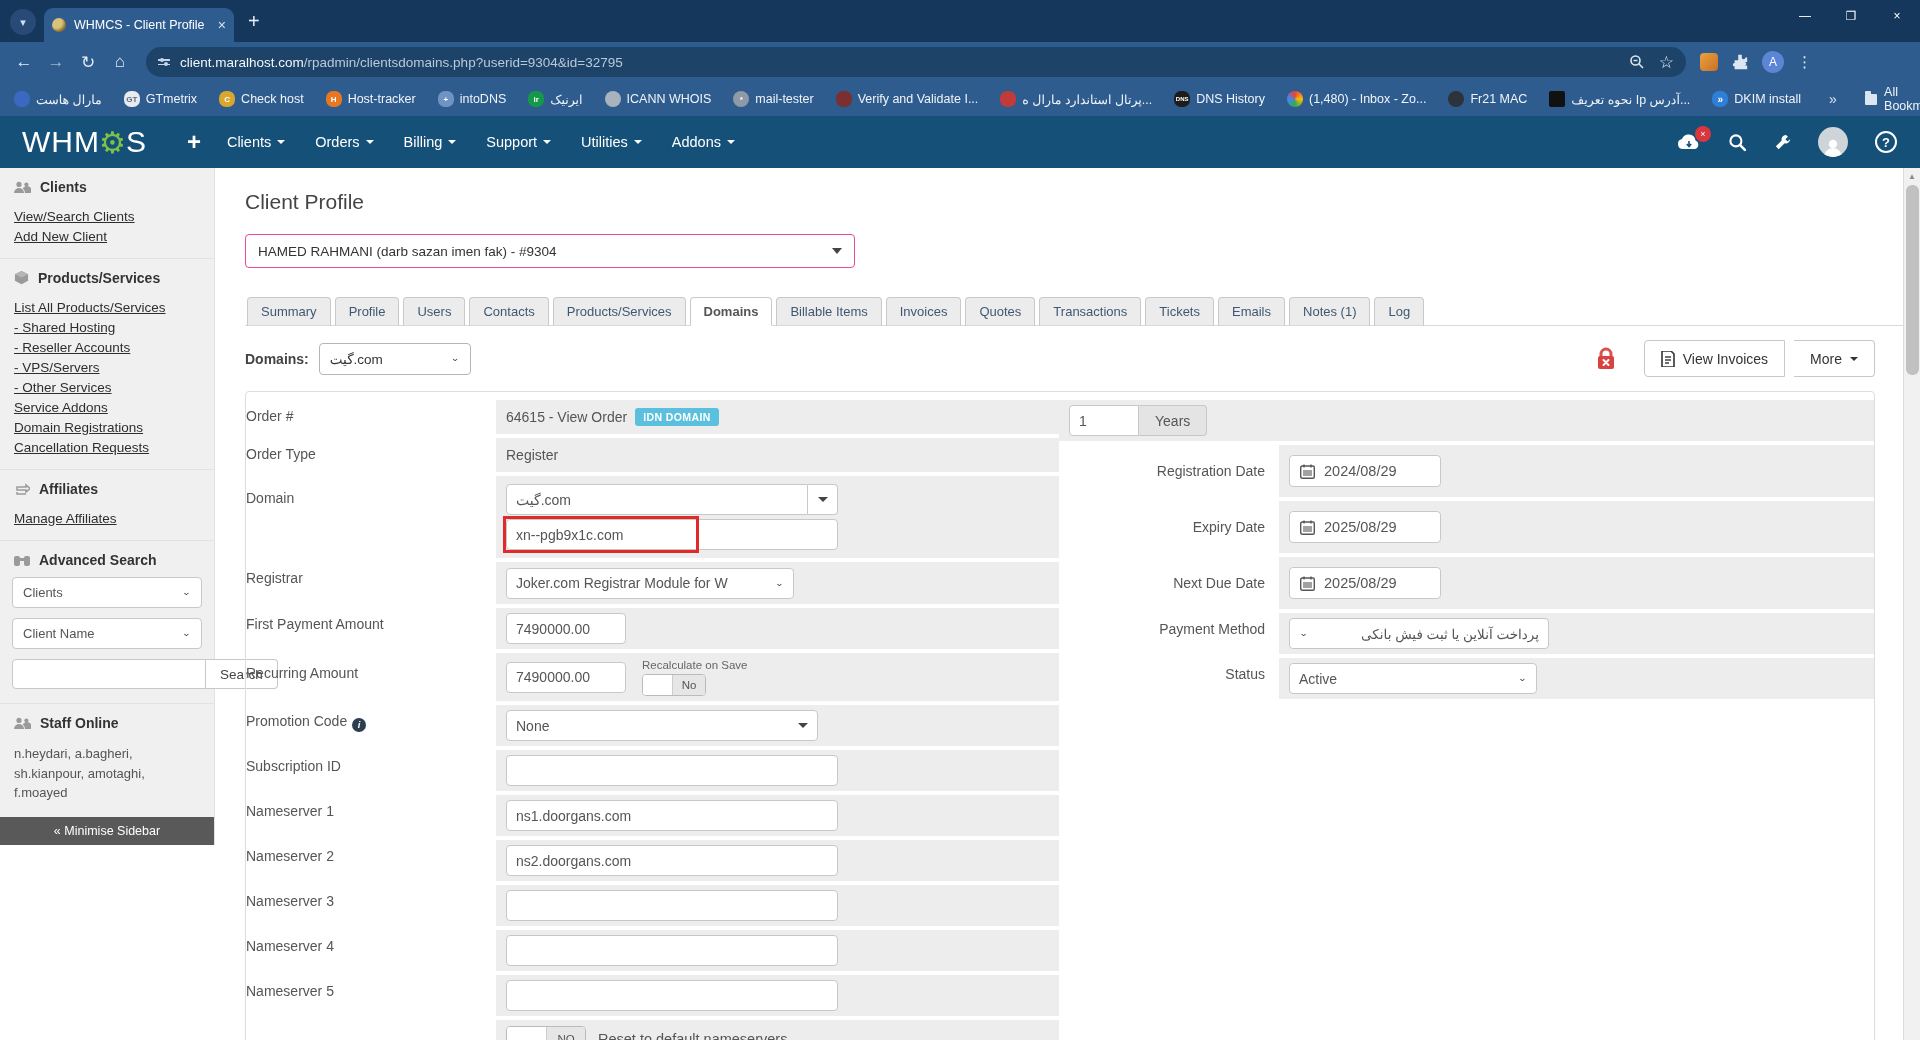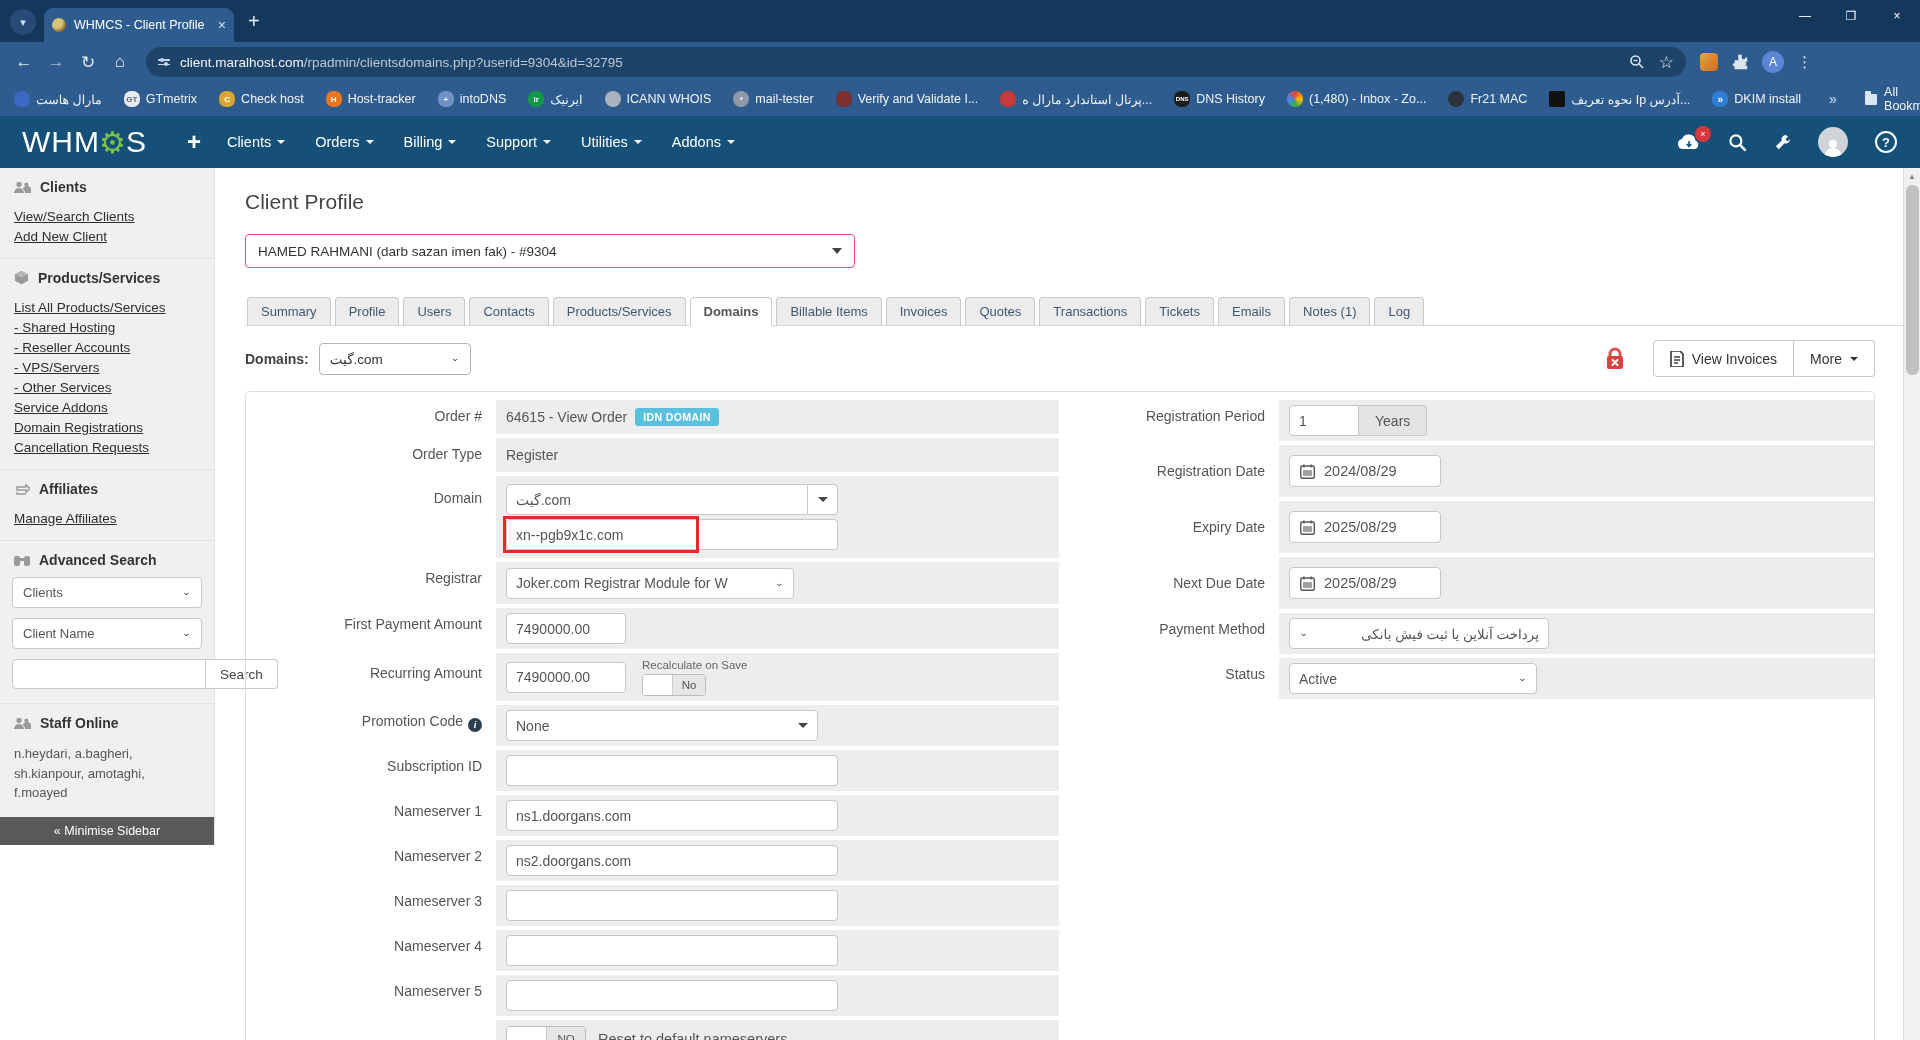--- a/index.html
+++ b/index.html
@@ -88,33 +88,33 @@
   .tabx { font-size:13px; color:#3f5872; background:#ececec; border:1px solid #c9c9c9; border-bottom:1px solid #d9d9d9;
     border-radius:4px 4px 0 0; padding:6px 13px; margin-right:4px; position:relative; top:1px; white-space:nowrap; }
   .tabx[data-state="active"] { background:#fff; border-bottom-color:#fff; font-weight:bold; color:#555; }
 
   .dom-toolbar { display:flex; align-items:center; margin-top:14px; padding-right:45px; }
   .dom-label { font-size:14px; color:#444; font-weight:bold; }
   .dom-select { width:152px; height:32px; border:1px solid #b5b5b5; border-radius:4px; margin-left:10px;
     display:flex; align-items:center; justify-content:space-between; padding:0 10px; font-size:13.5px; color:#333; }
   .dom-right { margin-left:auto; display:flex; align-items:center; }
   .lock-red { margin-right:26px; }
-  .btn-group { display:flex; }
+  .btn-group { display:flex;gap:9px; }
   .btnw { background:#fff; border:1px solid #c8c8c8; height:37px; display:flex; align-items:center; gap:8px;
     padding:0 16px; font-size:14px; color:#333; }
   .btnw.first { border-radius:4px 0 0 4px; }
   .btnw.last { border-radius:0 4px 4px 0; border-left:none; }
 
   
   .panel { width:1630px; border:1px solid #ddd; border-radius:4px; margin-top:14px; height:660px; overflow:hidden;
     display:flex; padding-top:8px; }
   .col-l { width:813px; flex:0 0 813px; }
   .col-r { flex:1; }
   .frow { display:flex; margin-bottom:4px; }
-  .flabel { width:250px; flex:0 0 250px; text-align:right; padding:8px 14px 0 0; font-size:14px; color:#555; white-space:nowrap; }
+  .flabel { width:250px; flex:0 0 250px; padding:8px 14px 0 0; font-size:14px; color:#555; white-space:nowrap; }
   .flabel-r { width:220px; flex:0 0 220px; text-align:right; padding:8px 14px 0 0; font-size:14px; color:#555; white-space:nowrap; }
   .fval { flex:1; background:#ededed; padding:5px 10px; display:flex; align-items:center; min-height:34px; }
   .fval.col { flex-direction:column; align-items:flex-start; justify-content:center; }
   .ftext { font-size:14px; color:#555; }
   .idn-badge { background:#5bc0de; color:#fff; font-size:10.5px; font-weight:bold; letter-spacing:.4px;
     padding:3px 8px; border-radius:3px; margin-left:8px; }
   input.fi { border:1px solid #c8c8c8; border-radius:4px; height:31px; padding:0 9px; font-size:14px; color:#555; background:#fff; }
   .sel { background:#fff; border:1px solid #c8c8c8; border-radius:4px; height:31px; display:flex; align-items:center;
     justify-content:space-between; padding:0 9px; font-size:14px; color:#555; }
   .chev { font-size:11px; color:#444; transform:scaleY(.8); }
@@ -648,21 +648,20 @@
             </div>
             <span class="ftext" style="margin-left:12px;font-size:14.5px;">Reset to default nameservers</span>
           </div>
         </div>
         
         
       </div>
 
       <div class="col-r">
         <div class="frow">
-          <div class="flabel-r">Registration Period</div>
           <div class="fval">
             <div class="addon-group">
               <input class="fi" value="1" style="">
               <span class="addon">Years</span>
             </div>
           </div>
         </div>
         <div class="frow">
           <div class="flabel-r" style="padding-top:18px">Registration Date</div>
           <div class="fval" style="min-height:52px;">

